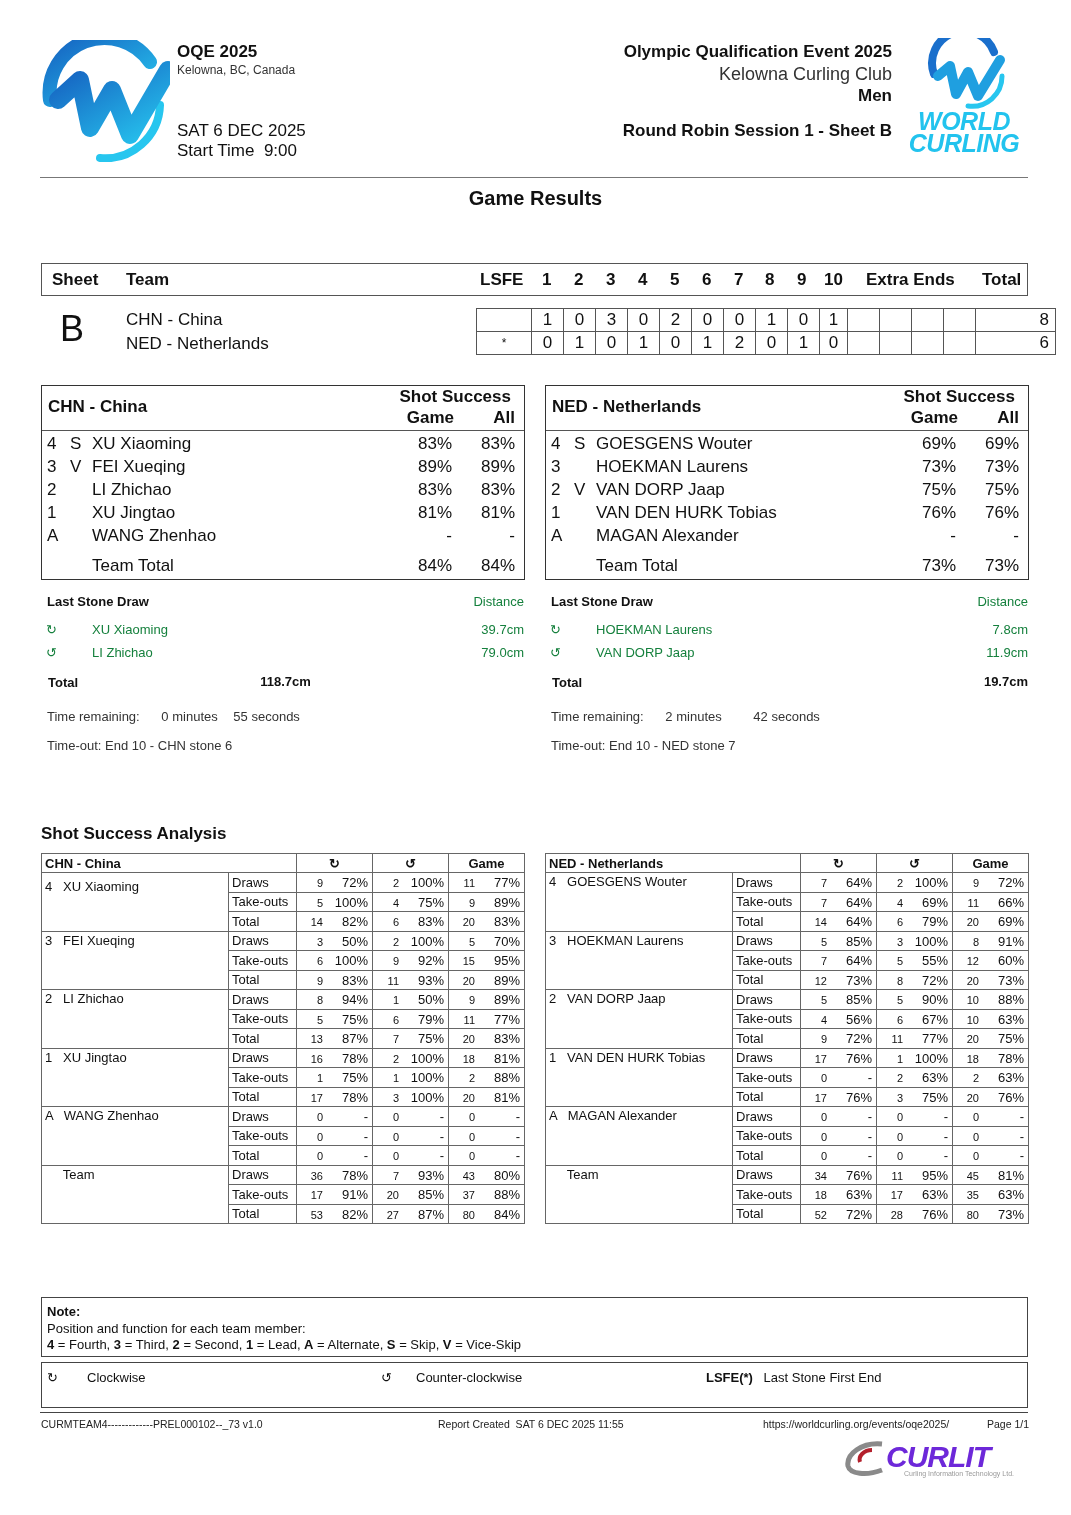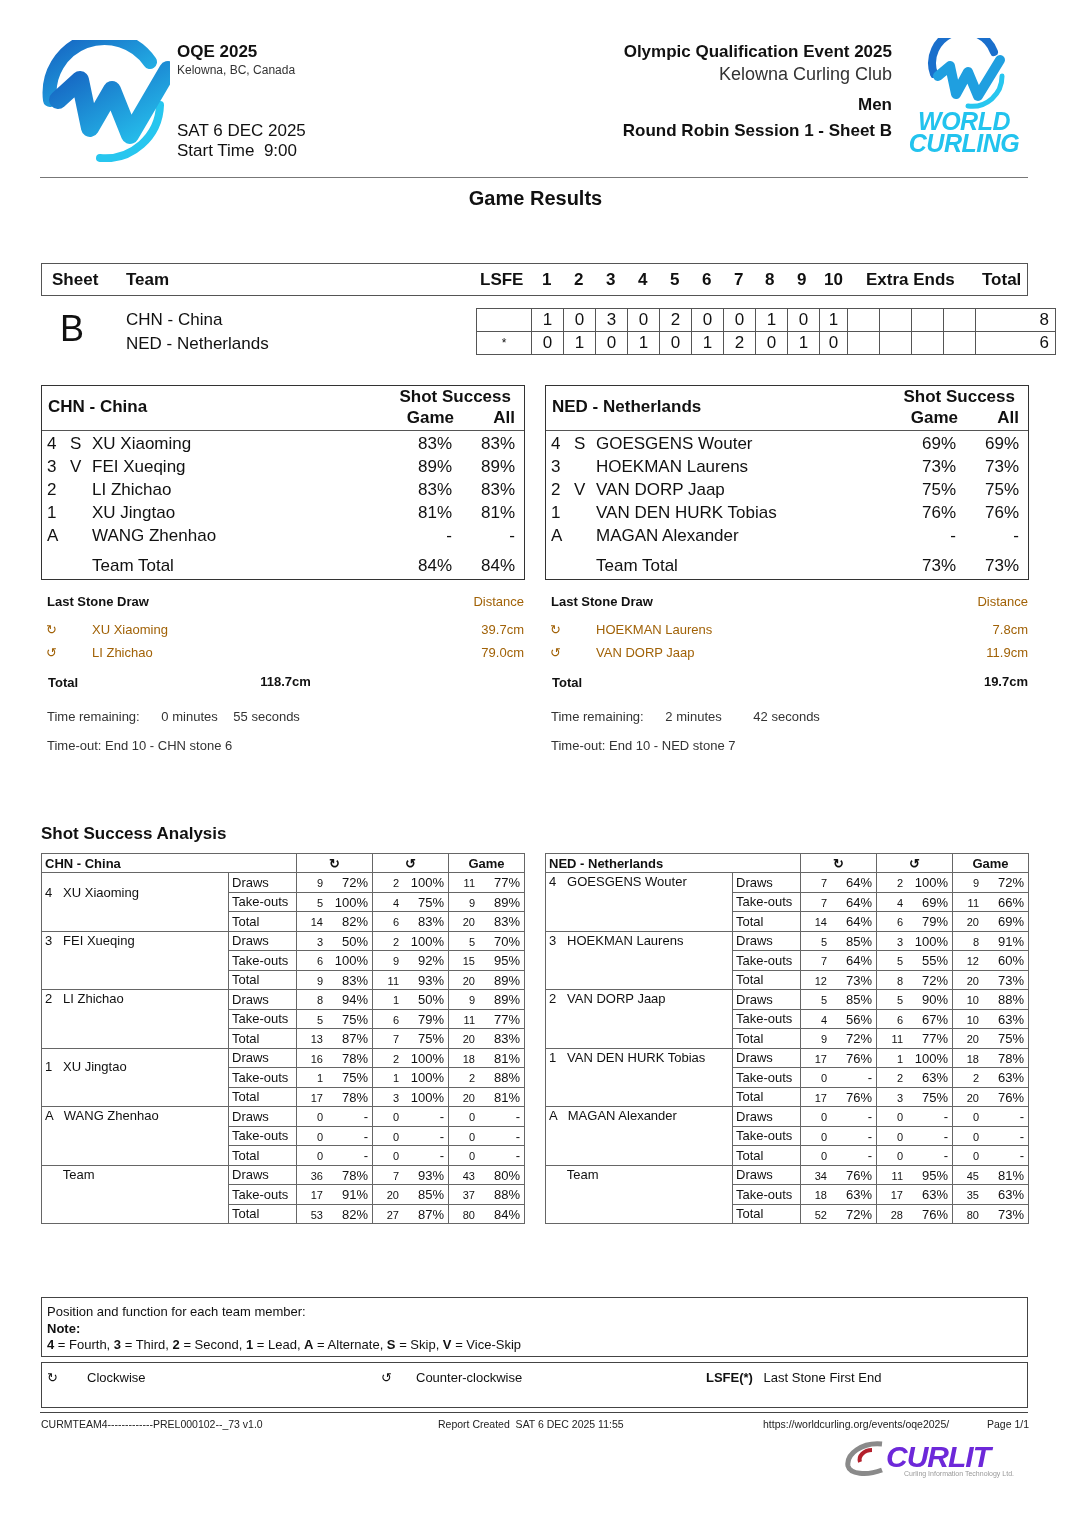--- a/index.html
+++ b/index.html
@@ -7,21 +7,21 @@
   .abs { position: absolute; }
   
   .logo-left { left: 40px; top: 40px; width: 130px; height: 122px; }
   .ev-short { left: 177px; top: 42px; font-size: 17px; font-weight: bold; }
   .ev-loc { left: 177px; top: 63px; font-size: 12px; color: #333; }
   .ev-date { left: 177px; top: 121px; font-size: 17px; }
   .ev-time { left: 177px; top: 141px; font-size: 17px; }
   .hdr-right { right: 179px; top: 42px; text-align: right; }
   .hdr-right .t1 { font-size: 17px; font-weight: bold; }
   .hdr-right .t2 { font-size: 18px; color: #333; margin-top: 2px; }
-  .hdr-right .t3 { font-size: 17px; font-weight: bold; margin-top: 10px; }
+  .hdr-right .t3 { font-size: 17px; font-weight: bold; margin-top: 1px; }
   .hdr-session { right: 179px; top: 121px; font-size: 17px; font-weight: bold; }
   .logo-right { left: 898px; top: 38px; width: 132px; height: 128px; }
   .wc-text { font-family: "Liberation Sans", sans-serif; font-weight: bold; font-style: italic; color: #22c3ee; font-size: 25px; line-height: 22px; text-align: center; letter-spacing: -0.5px; }
   .hr1 { left: 40px; top: 177px; width: 988px; height: 1px; background: #777; }
   .page-title { left: 0; top: 187px; width: 1071px; text-align: center; font-size: 20px; font-weight: bold; }
 
   
   .ls-head { left: 41px; top: 263px; width: 987px; height: 33px; border: 1px solid #555; font-size: 17px; font-weight: bold; }
   .ls-head span { position: absolute; top: 6px; }
   .sheet-letter { left: 60px; top: 308px; font-size: 36px; }
@@ -36,21 +36,21 @@
   .tbox-head .ss { position: absolute; right: 13px; top: 1px; font-size: 17px; font-weight: bold; text-align: right; }
   .tbox-head .gh { position: absolute; right: 70px; top: 22px; font-size: 17px; font-weight: bold; }
   .tbox-head .ah { position: absolute; right: 9px; top: 22px; font-size: 17px; font-weight: bold; }
   .prow { position: absolute; left: 0; width: 100%; height: 23px; font-size: 17px; }
   .prow .pos { position: absolute; left: 5px; }
   .prow .fn { position: absolute; left: 28px; }
   .prow .nm { position: absolute; left: 50px; }
   .prow .g { position: absolute; right: 72px; }
   .prow .a { position: absolute; right: 9px; }
 
-  .lsd { font-size: 13px; color: #a16207; }
+  .lsd { font-size: 13px; color: #15803d; }
   .lsd-h { font-weight: bold; color: #111; }
   .small { font-size: 13px; color: #333; }
 
   
   .sa-title { left: 41px; top: 824px; font-size: 17px; font-weight: bold; }
   .sa-table { top: 853px; border-collapse: collapse; font-size: 13px; }
   .sa-table td { border: 1px solid #666; height: 19.5px; padding: 0 3px; }
   .sa-table .hdr td { font-weight: bold; height: 19px; }
   .sa-table td.n { width: 76px; padding: 0; position: relative; }
   .sa-table td.n .c { position: absolute; left: 6px; width: 20px; text-align: center; font-size: 11px; top: 4px; }
@@ -302,21 +302,21 @@
 <div id="analysis-tables">
     <table class="abs sa-table" style="left:41px">
       <tbody>
         <tr class="hdr">
         <td colspan="2" style="width:255px">CHN - China</td>
         <td style="text-align:center;width:76px">↻</td>
         <td style="text-align:center;width:76px">↺</td>
         <td style="text-align:center;width:76px">Game</td>
       </tr>
         <tr>
-          <td rowspan="3" style="width:187px;vertical-align:top;white-space:pre;padding-top:12px">4   XU Xiaoming</td>
+          <td rowspan="3" style="width:187px;vertical-align:top;white-space:pre;padding-top:6px">4   XU Xiaoming</td>
           <td style="width:68px">Draws</td>
           <td class="n">
             <span class="c r">9</span>
             <span class="p">72%</span>
           </td>
           <td class="n">
             <span class="c r">2</span>
             <span class="p">100%</span>
           </td>
           <td class="n">
@@ -440,21 +440,21 @@
           <td class="n">
             <span class="c r">7</span>
             <span class="p">75%</span>
           </td>
           <td class="n">
             <span class="c r">20</span>
             <span class="p">83%</span>
           </td>
         </tr>
         <tr>
-          <td rowspan="3" style="width:187px;vertical-align:top;white-space:pre;padding-top:10px">1   XU Jingtao</td>
+          <td rowspan="3" style="width:187px;vertical-align:top;white-space:pre;padding-top:1px">1   XU Jingtao</td>
           <td style="width:68px">Draws</td>
           <td class="n">
             <span class="c r">16</span>
             <span class="p">78%</span>
           </td>
           <td class="n">
             <span class="c r">2</span>
             <span class="p">100%</span>
           </td>
           <td class="n">
@@ -868,22 +868,22 @@
           <td class="n">
             <span class="c r">80</span>
             <span class="p">73%</span>
           </td>
         </tr>
       </tbody>
     </table>
   </div>
 
 <div class="abs note">
+  <div style="font-weight:bold">Note:</div>
   <div>Position and function for each team member:</div>
-  <div style="font-weight:bold">Note:</div>
   <div id="note-items"><b>4</b><span style="white-space:pre"> = Fourth, </span><b>3</b><span style="white-space:pre"> = Third, </span><b>2</b><span style="white-space:pre"> = Second, </span><b>1</b><span style="white-space:pre"> = Lead, </span><b>A</b><span style="white-space:pre"> = Alternate, </span><b>S</b><span style="white-space:pre"> = Skip, </span><b>V</b><span style="white-space:pre"> = Vice-Skip</span></div>
 </div>
 <div class="abs legend">
   <div style="position:relative;height:18px;margin-top:2px">
     <span style="position:absolute;left:0">↻</span>
     <span style="position:absolute;left:40px">Clockwise</span>
     <span style="position:absolute;left:334px">↺</span>
     <span style="position:absolute;left:369px">Counter-clockwise</span>
     <span style="position:absolute;left:659px;font-weight:bold">LSFE(*)</span>
     <span style="position:absolute;left:713px;white-space:pre"> Last Stone First End</span>

